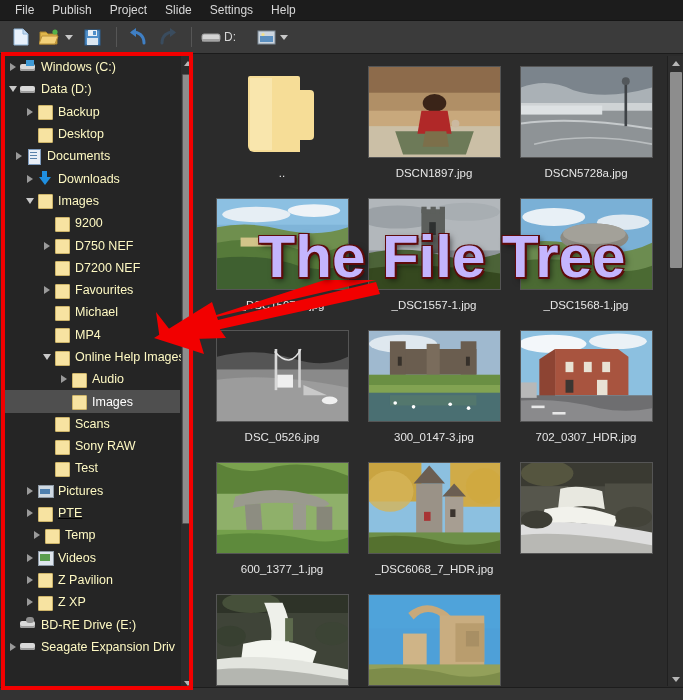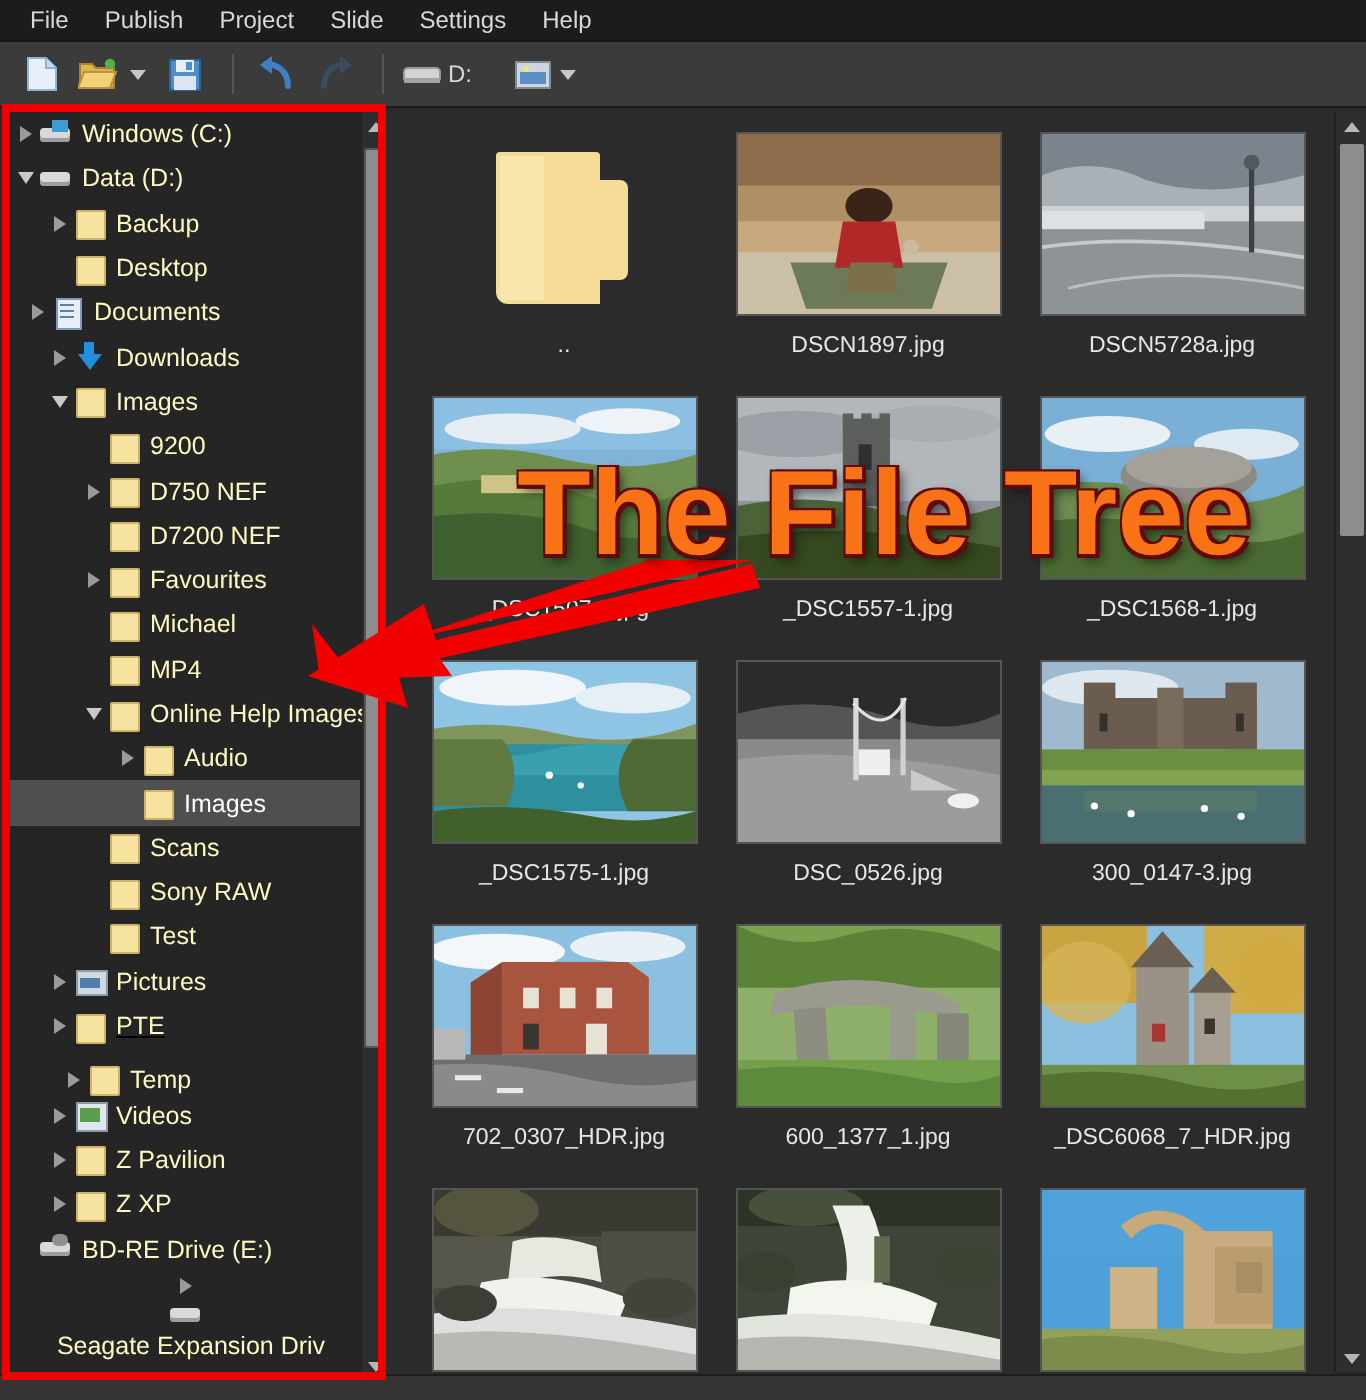--- a/index.html
+++ b/index.html
@@ -223,21 +223,21 @@
     background: #333333; border-top: 1px solid #1d1d1d;
   }
 
   
   .annot-rect {
     position: absolute; left: 1px; top: 52px; width: 192px; height: 638px;
     border: 4px solid #f20000; pointer-events: none;
   }
   .annot-title {
     position: absolute; left: 212px; top: 222px; width: 460px;
-    font-size: 60px; font-weight: bold; color: #f97316; letter-spacing: 0px;
+    font-size: 60px; font-weight: bold; color: #c4b5fd; letter-spacing: 0px;
     text-align: center; line-height: 70px; white-space: nowrap;
     text-shadow: 2px 2px 0 #5e0b0b, -1px -1px 0 #5e0b0b,
                  2px -1px 0 #5e0b0b, -1px 2px 0 #5e0b0b, 3px 3px 6px rgba(0,0,0,.6);
   }
   .annot-arrow { position: absolute; left: 140px; top: 280px; pointer-events: none; }
 </style>
 </head>
 <body>
 
 <div id="app">
@@ -406,21 +406,21 @@
         <div class="tree-row" style="padding-left: 21px;">
           <div class="twisty collapsed"></div>
           <div class="ic pics"></div>
           <span class="tree-label">Pictures</span>
         </div>
         <div class="tree-row" style="padding-left: 21px; text-decoration: underline;">
           <div class="twisty collapsed"></div>
           <div class="ic folder"></div>
           <span class="tree-label">PTE</span>
         </div>
-        <div class="tree-row" style="padding-left: 28px; align-items: flex-end;">
+        <div class="tree-row" style="padding-left: 28px;">
           <div class="twisty collapsed"></div>
           <div class="ic folder"></div>
           <span class="tree-label">Temp</span>
         </div>
         <div class="tree-row" style="padding-left: 21px;">
           <div class="twisty collapsed"></div>
           <div class="ic videos"></div>
           <span class="tree-label">Videos</span>
         </div>
         <div class="tree-row" style="padding-left: 21px;">
@@ -431,21 +431,21 @@
         <div class="tree-row" style="padding-left: 21px;">
           <div class="twisty collapsed"></div>
           <div class="ic folder"></div>
           <span class="tree-label">Z XP</span>
         </div>
         <div class="tree-row" style="padding-left: 4px;">
           <div class="twisty none"></div>
           <div class="ic drive drive-bd"></div>
           <span class="tree-label">BD-RE Drive (E:)</span>
         </div>
-        <div class="tree-row" style="padding-left: 4px; flex-direction: column;">
+        <div class="tree-row" style="padding-left: 4px;">
           <div class="twisty collapsed"></div>
           <div class="ic drive"></div>
           <span class="tree-label">Seagate Expansion Driv</span>
         </div>
       </div>
     <div class="tree-vsb">
       <div class="sb-arrow-up"></div>
       <div class="thumb"></div>
       <div class="sb-arrow-down"></div>
     </div>
@@ -545,40 +545,20 @@
       <ellipse cx="25" cy="14" rx="24" ry="7" fill="#e8f0f6"></ellipse>
       <ellipse cx="78" cy="18" rx="20" ry="6" fill="#dfe9f1"></ellipse>
       <path d="M0 34 q28 -4 52 4 q24 8 48 -4 v36 h-100z" fill="#6c8c50"></path>
       <ellipse cx="56" cy="30" rx="26" ry="11" fill="#8c8a82"></ellipse>
       <ellipse cx="56" cy="27" rx="24" ry="8" fill="#a3a199"></ellipse>
       <path d="M0 48 q35 -4 64 6 q18 5 36 -2 v18 h-100z" fill="#4b6a33"></path>
               </svg>
             </div>
           </div>
           <div class="fname">_DSC1568-1.jpg</div>
-        </div>
-        <div class="cell">
-          <div class="thumb-wrap">
-            <div class="thumb">
-              <svg viewBox="0 0 100 70" preserveAspectRatio="none">
-      <rect width="100" height="70" fill="#8ec4e4"></rect>
-      <ellipse cx="30" cy="10" rx="28" ry="7" fill="#f0f5f9"></ellipse>
-      <ellipse cx="76" cy="14" rx="22" ry="6" fill="#e6eff6"></ellipse>
-      <path d="M0 26 q24 -4 48 2 q26 6 52 -4 v10 h-100z" fill="#7f955d"></path>
-      <rect y="32" width="100" height="26" fill="#2e8f9e"></rect>
-      <path d="M0 32 q22 8 44 2 q26 -6 56 4 v6 h-100z" fill="#3aa0ad"></path>
-      <path d="M0 30 h26 q8 10 2 26 h-28z" fill="#5e7a40"></path>
-      <path d="M100 30 h-24 q-10 12 -2 28 h26z" fill="#4d6a35"></path>
-      <path d="M0 58 q30 -4 60 2 q20 4 40 -2 v12 h-100z" fill="#41602c"></path>
-      <circle cx="44" cy="44" r="1.4" fill="#fff"></circle>
-      <circle cx="56" cy="48" r="1.2" fill="#fff"></circle>
-              </svg>
-            </div>
-          </div>
-          <div class="fname">_DSC1575-1.jpg</div>
         </div>
         <div class="cell">
           <div class="thumb-wrap">
             <div class="thumb">
               <svg viewBox="0 0 100 70" preserveAspectRatio="none">
       <rect width="100" height="70" fill="#6e6e6e"></rect>
       <rect width="100" height="26" fill="#2b2b2b"></rect>
       <path d="M0 20 q30 -8 60 2 q22 7 40 -2 v10 h-100z" fill="#555"></path>
       <rect y="30" width="100" height="40" fill="#8a8a8a"></rect>
       <path d="M0 38 q40 -6 100 6 v26 h-100z" fill="#9c9c9c"></path>

